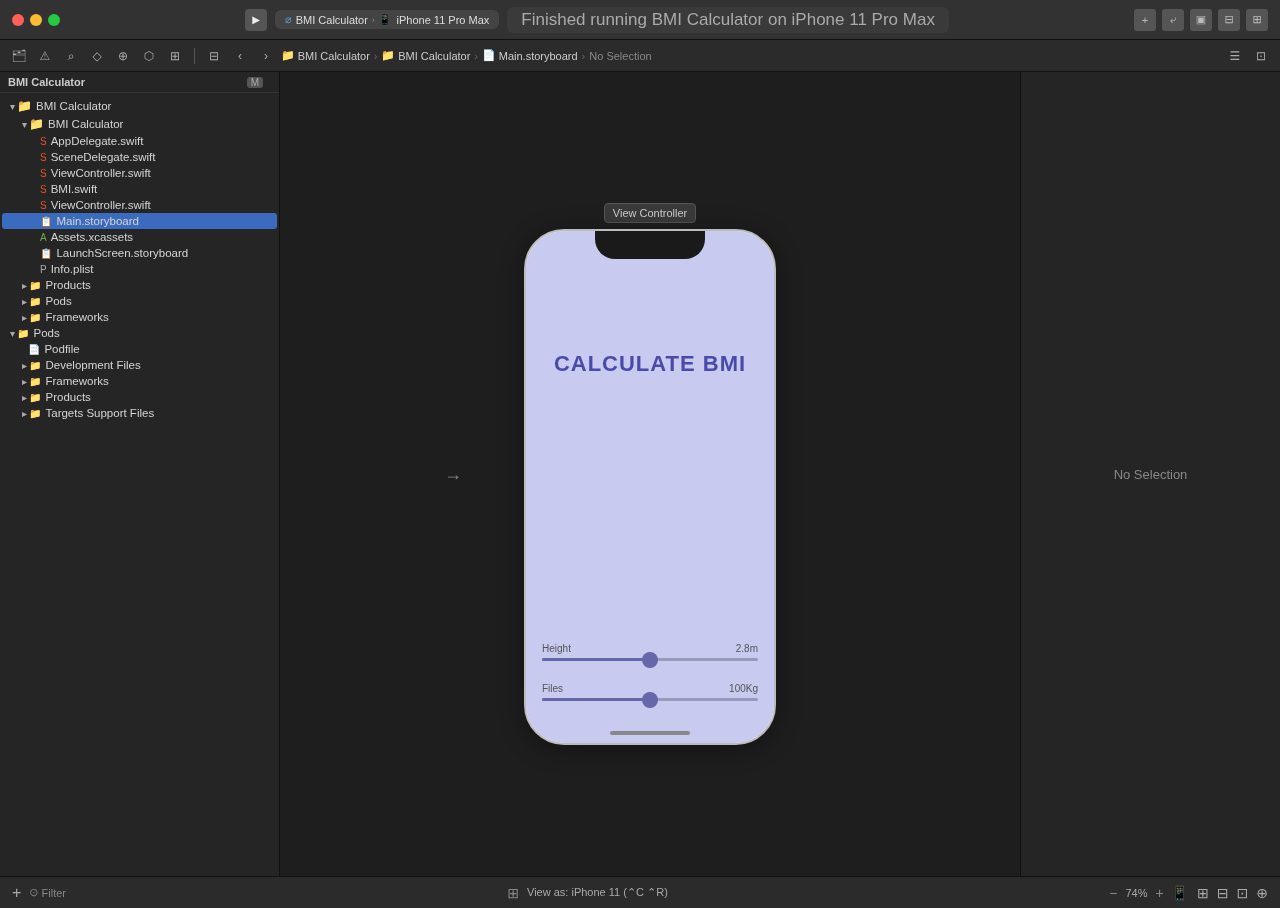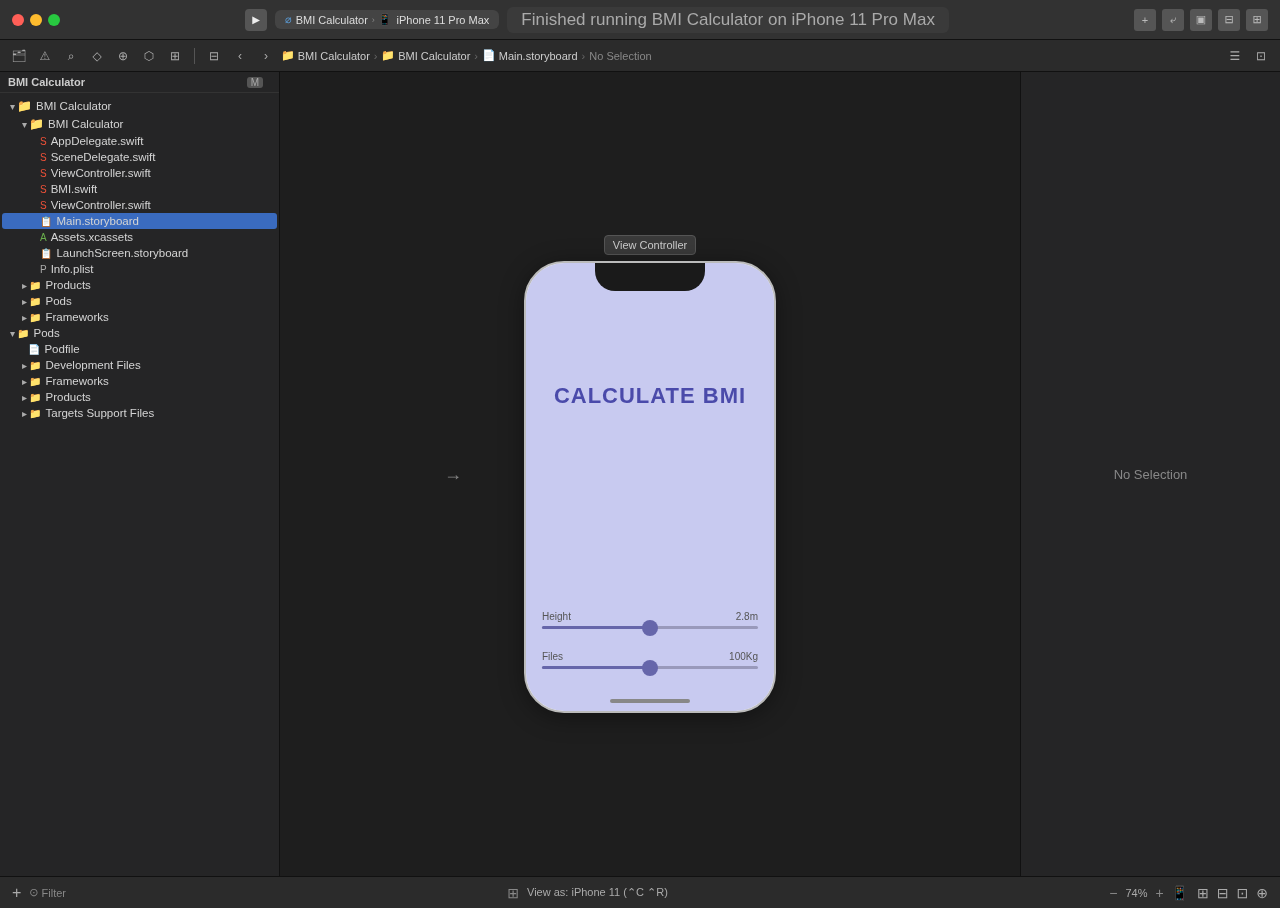--- a/index.html
+++ b/index.html
@@ -196,21 +196,21 @@
       border-radius: 4px;
       padding: 3px 8px;
       font-size: 11px;
       color: #ccc;
       margin-bottom: 6px;
     }
 
     
     .phone-mockup {
       width: 252px;
-      height: 452px;
+      height: 516px;
       background: #e8e8f0;
       border-radius: 40px;
       border: 2px solid #bbb;
       position: relative;
       overflow: hidden;
       box-shadow: 0 4px 24px rgba(0,0,0,0.4);
     }
     .phone-notch {
       position: absolute;
       top: 0; left: 50%; transform: translateX(-50%);

